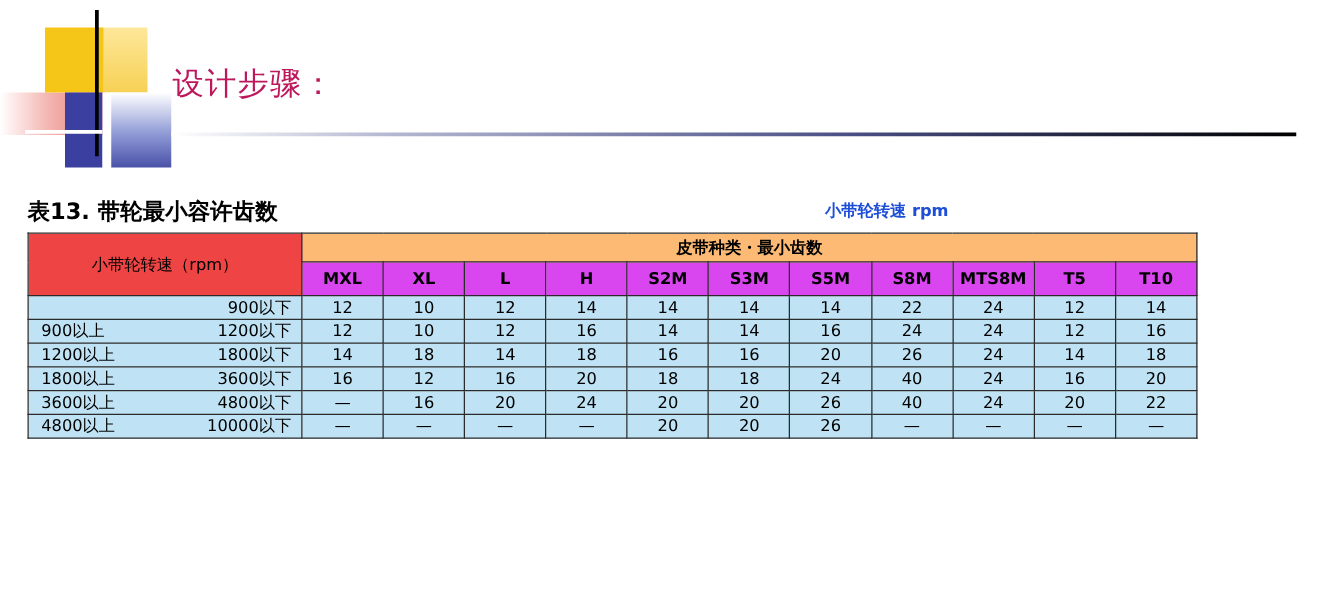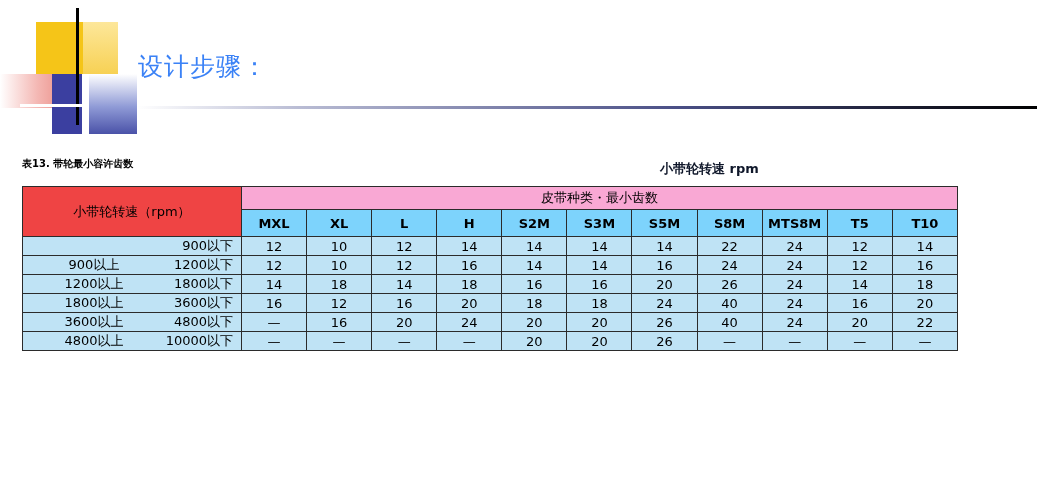--- a/index.html
+++ b/index.html
@@ -88,51 +88,51 @@
     background: #ffffff;
   }
 
   
   .slide-title {
     position: absolute;
     left: 138px;
     top: 50px;
     font-family: "Liberation Serif", serif;
     font-size: 25px;
-    color: #3b82f6;
+    color: #be185d;
     letter-spacing: 1px;
   }
 
   
   .rule {
     position: absolute;
     left: 137px;
     top: 106px;
     width: 900px;
     height: 3px;
     background: linear-gradient(90deg, #ffffff 0%, #b9bcd4 18%, #4a4f86 60%, #000000 100%);
   }
 
   
   .table-caption {
     position: absolute;
     left: 22px;
     top: 157px;
-    font-size: 10px;
+    font-size: 18px;
     font-weight: bold;
     color: #000000;
     font-family: "DejaVu Sans", sans-serif;
   }
   .rpm-note {
     position: absolute;
     left: 660px;
     top: 160px;
     font-size: 13px;
     font-weight: bold;
-    color: #0f172a;
+    color: #1d4ed8;
     font-family: "DejaVu Sans", sans-serif;
   }
 
   .tbl-wrap {
     position: absolute;
     left: 22px;
     top: 186px;
     width: 936px;
   }
   table.gear {
@@ -148,52 +148,51 @@
     padding: 0;
     text-align: center;
   }
   .hdr-rowlabel {
     background: #ef4444;
     width: 218px;
     font-weight: normal;
     font-size: 14px;
   }
   .hdr-span {
-    background: #f9a8d4;
-    font-weight: normal;
+    background: #fdba74;
+    font-weight: bold;
     font-size: 14px;
     height: 22px;
   }
   .hdr-sub {
-    background: #7dd3fc;
+    background: #d946ef;
     font-weight: bold;
     font-size: 14px;
     height: 26px;
   }
   td.datacell {
     background: #bfe3f5;
     height: 18px;
     font-size: 13px;
   }
   td.rowhead {
     background: #bfe3f5;
     height: 18px;
     font-size: 13px;
     text-align: right;
     padding: 0;
   }
   .rowhead-inner {
     display: flex;
     justify-content: space-between;
     padding: 0 8px 0 10px;
-    margin-left: 18px;
   }
   .rh-from {
     min-width: 86px;
-    text-align: center;
+    text-align: left;
   }
   .rh-to {
     min-width: 96px;
     text-align: right;
   }
 </style>
 </head>
 <body>
 
 <div class="deco">

